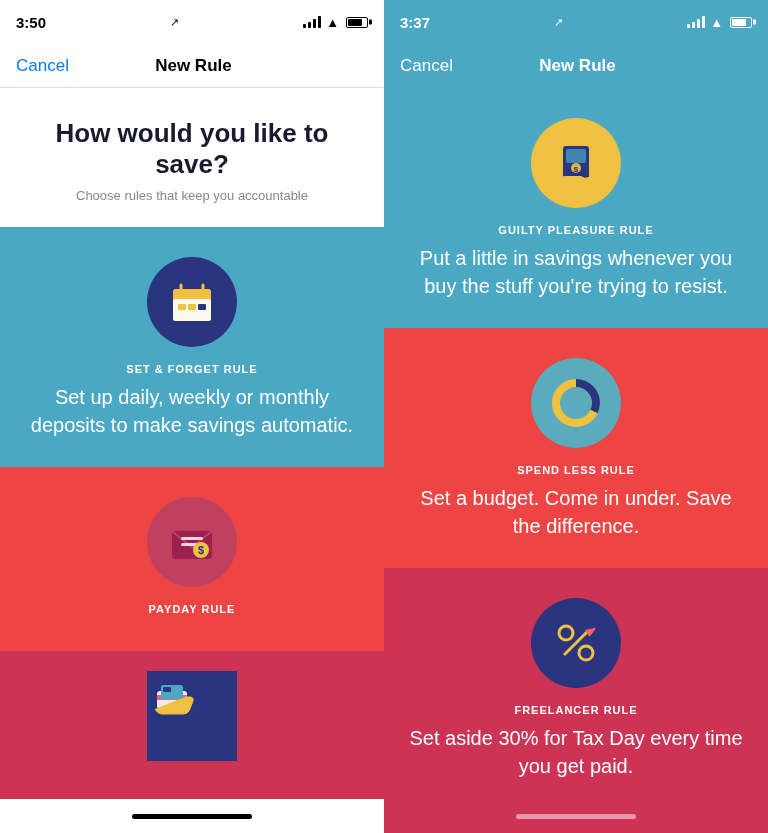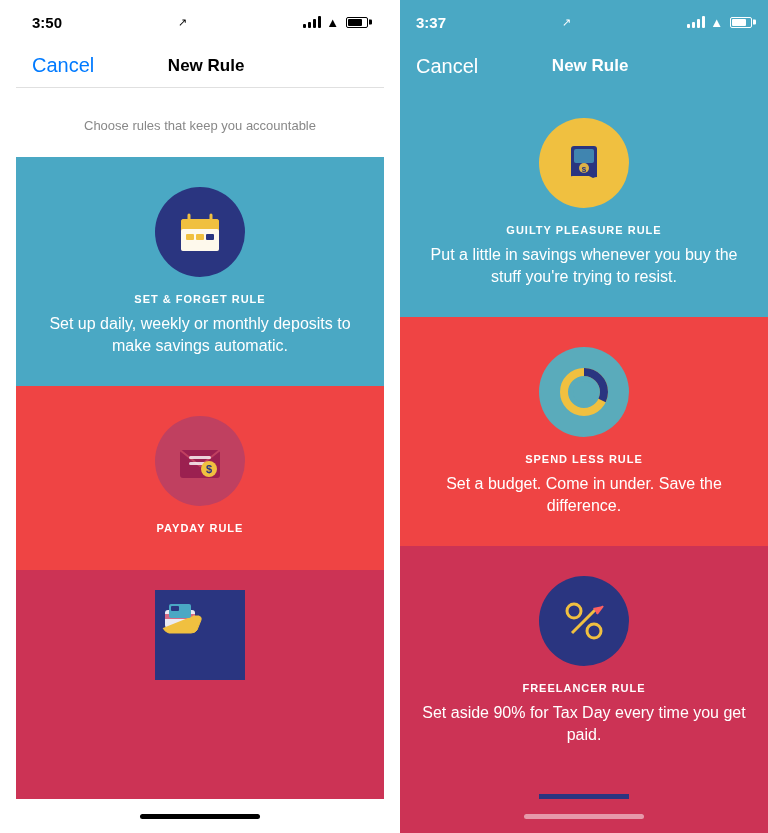--- a/index.html
+++ b/index.html
@@ -14,21 +14,20 @@
 
     
     .phone {
       width: 384px;
       height: 833px;
       background: #fff;
       display: flex;
       flex-direction: column;
       overflow: hidden;
       position: relative;
-      padding-left: 16px;
     }
 
     
     .status-bar {
       height: 44px;
       background: #fff;
       display: flex;
       align-items: center;
       justify-content: space-between;
       padding: 0 16px;
@@ -100,21 +99,21 @@
       height: 44px;
       background: #fff;
       display: flex;
       align-items: center;
       justify-content: space-between;
       padding: 0 16px;
       border-bottom: 1px solid #e0e0e0;
       flex-shrink: 0;
     }
     .nav-cancel {
-      font-size: 20px;
+      font-size: 17px;
       color: #007AFF;
       cursor: pointer;
     }
     .nav-title {
       font-size: 17px;
       font-weight: 700;
       color: #000;
     }
     .nav-spacer {
       width: 50px;
@@ -164,21 +163,21 @@
       margin-bottom: 16px;
     }
     .rule-card .rule-name {
       font-size: 11px;
       font-weight: 700;
       letter-spacing: 1px;
       text-transform: uppercase;
       margin-bottom: 8px;
     }
     .rule-card .rule-desc {
-      font-size: 16px;
+      font-size: 20px;
       line-height: 1.4;
     }
 
     
     .bg-blue { background: #4AA8C4; }
     .bg-purple { background: #ef4444; }
     .bg-red { background: #CC3355; }
 
     .text-white { color: #fff; }
 
@@ -257,20 +256,21 @@
 
   <div class="nav-bar">
     <span class="nav-cancel">Cancel</span>
     <span class="nav-title">New Rule</span>
     <span class="nav-spacer"></span>
   </div>
 
   <div class="content">
 
     <div class="header-section">
+      <h1>How would you like to save?</h1>
       <p>Choose rules that keep you accountable</p>
     </div>
 
     <div class="rule-card bg-blue">
       <div class="icon-circle ic-dark-blue">
 
         <svg class="icon-svg" viewBox="0 0 50 50">
           <rect x="6" y="12" width="38" height="32" rx="3" fill="#F0C040"></rect>
           <rect x="6" y="12" width="38" height="10" rx="3" fill="#F0C040"></rect>
           <rect x="6" y="17" width="38" height="5" fill="#F0C040"></rect>
@@ -380,21 +380,21 @@
 
         <svg class="icon-svg" viewBox="0 0 50 50">
           <circle cx="15" cy="15" r="7" fill="none" stroke="#F0C040" stroke-width="3"></circle>
           <circle cx="35" cy="35" r="7" fill="none" stroke="#F0C040" stroke-width="3"></circle>
           <line x1="13" y1="37" x2="37" y2="13" stroke="#F0C040" stroke-width="3"></line>
           <polygon points="38,18 44,10 34,12" fill="#FF6060"></polygon>
           <line x1="38" y1="18" x2="44" y2="10" stroke="#FF6060" stroke-width="2"></line>
         </svg>
       </div>
       <div class="rule-name text-white">FREELANCER RULE</div>
-      <div class="rule-desc text-white">Set aside 90% for Tax Day every time you get paid.</div>
+      <div class="rule-desc text-white">Set aside 30% for Tax Day every time you get paid.</div>
     </div>
 
     <div class="rule-block-last" style="display:flex; flex-direction:column; align-items:center; padding-top:20px;">
       <div class="icon-circle" style="background:#2a3580; width:90px; height:90px;">
         
         <svg class="icon-svg" viewBox="0 0 50 50">
           <rect x="5" y="20" width="28" height="18" rx="3" fill="#CC3355"></rect>
           <rect x="5" y="24" width="28" height="5" fill="#9B0030" opacity="0.7"></rect>
           <path d="M6 38 Q14 46 22 44 L40 36 Q44 34 43 30 L40 28 L33 30 L30 26 Q28 24 26 26 L24 30" fill="#F0C040" stroke="#F0C040" stroke-width="1"></path>
         </svg>

